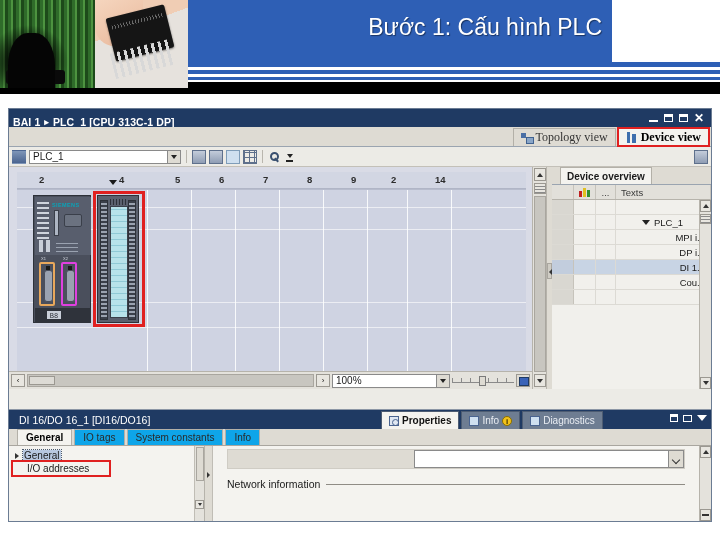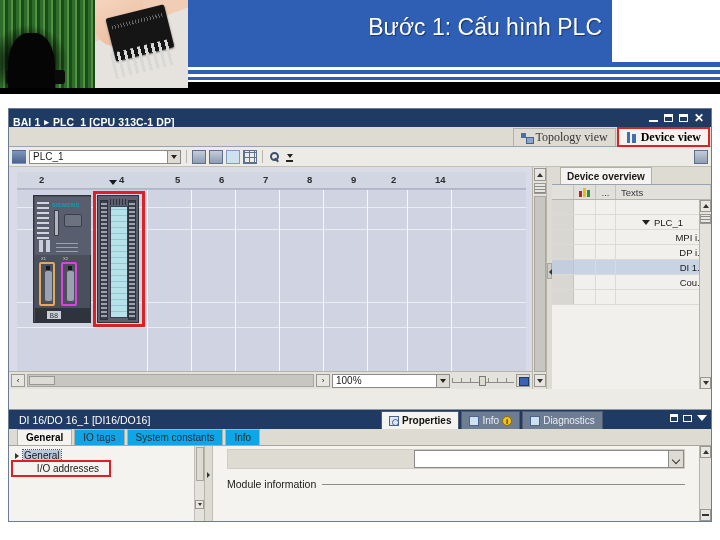--- a/index.html
+++ b/index.html
@@ -298,21 +298,21 @@
   .stab { height:16px; padding:0 8px; font-size:10px; display:flex;align-items:center;
           background:#0ea5e9; border:1px solid #b3b0a8; border-bottom:none; margin-right:2px; color:#2a2a2a;}
   .stab.active { background:#f4f3ef; font-weight:bold; color:#000;}
 
   .props-body { display:flex; height:75px; }
   .props-tree { width:196px; background:#f4f3ef; border-right:1px solid #b6b3ab; position:relative; padding-top:3px;}
   .tree-item { height:13px; display:flex; align-items:center; font-size:10px; padding-left:6px; color:#1a1a1a;}
   .tree-arrow { width:0;height:0;border-top:3.5px solid transparent;border-bottom:3.5px solid transparent;border-left:4px solid #333; margin-right:4px;}
   .tree-arrow.hidden { visibility:hidden; }
   .tree-item.sel span.lbl { background:#b8c8e0; color:#1a1a1a; outline:1px dotted #4a5a70; padding:0 1px;}
-  .tree-hl { outline:2px solid #e02020; outline-offset:0px;justify-content:center; }
+  .tree-hl { outline:2px solid #e02020; outline-offset:0px; }
   .tree-vsb { position:absolute; right:0; top:0; width:10px; height:100%; background:#e4e2dc; border-left:1px solid #c0bdb5;}
   .tree-vsb .th{position:absolute;left:1px;top:1px;width:8px;height:34px;background:#dedbd3;border:1px solid #a9a69f;}
   .tree-vsb .dn{position:absolute;left:0;bottom:12px;width:9px;height:9px;background:#e8e6e0;border:1px solid #9b9891;display:flex;align-items:center;justify-content:center;font-size:6px;}
 
   .props-content { flex:1; background:#f4f3ef; position:relative; }
   .pc-rowfield { position:absolute; left:22px; top:3px; right:26px; height:20px; background:#dedbd3; border:1px solid #cfccc4;}
   .pc-input { position:absolute; right:0; top:0; width:270px; height:18px; background:#fff; border:1px solid #8a8a8a; display:flex; align-items:center;}
   .pc-input .arrow{position:absolute;right:0;top:0;width:15px;height:16px;background:#dedbd3;border-left:1px solid #8a8a8a;display:flex;align-items:center;justify-content:center;}
   .chev-d{width:7px;height:4px;position:relative;}
   .chev-d::after{content:"";position:absolute;left:0;top:0;width:5px;height:5px;border-right:1.6px solid #333;border-bottom:1.6px solid #333;transform:rotate(45deg);}
@@ -650,21 +650,21 @@
         <div class="pc-leftsplit"></div>
         <div class="pc-rowfield">
           <div class="pc-input">
             <span placeholder=""></span>
             <span class="arrow">
                 <i class="chev-d"></i>
               </span>
           </div>
         </div>
         <div class="pc-section">
-          <span class="lbl">Module information</span>
+          <span class="lbl">Network information</span>
           <span class="line"></span>
         </div>
         <div class="pc-vsb">
           <div class="up">
             <i style="width:0;height:0;border-left:3px solid transparent;border-right:3px solid transparent;border-bottom:4px solid #333;"></i>
           </div>
           <div class="dn">
             <i style="width:7px;height:1.5px;background:#333;"></i>
           </div>
         </div>

